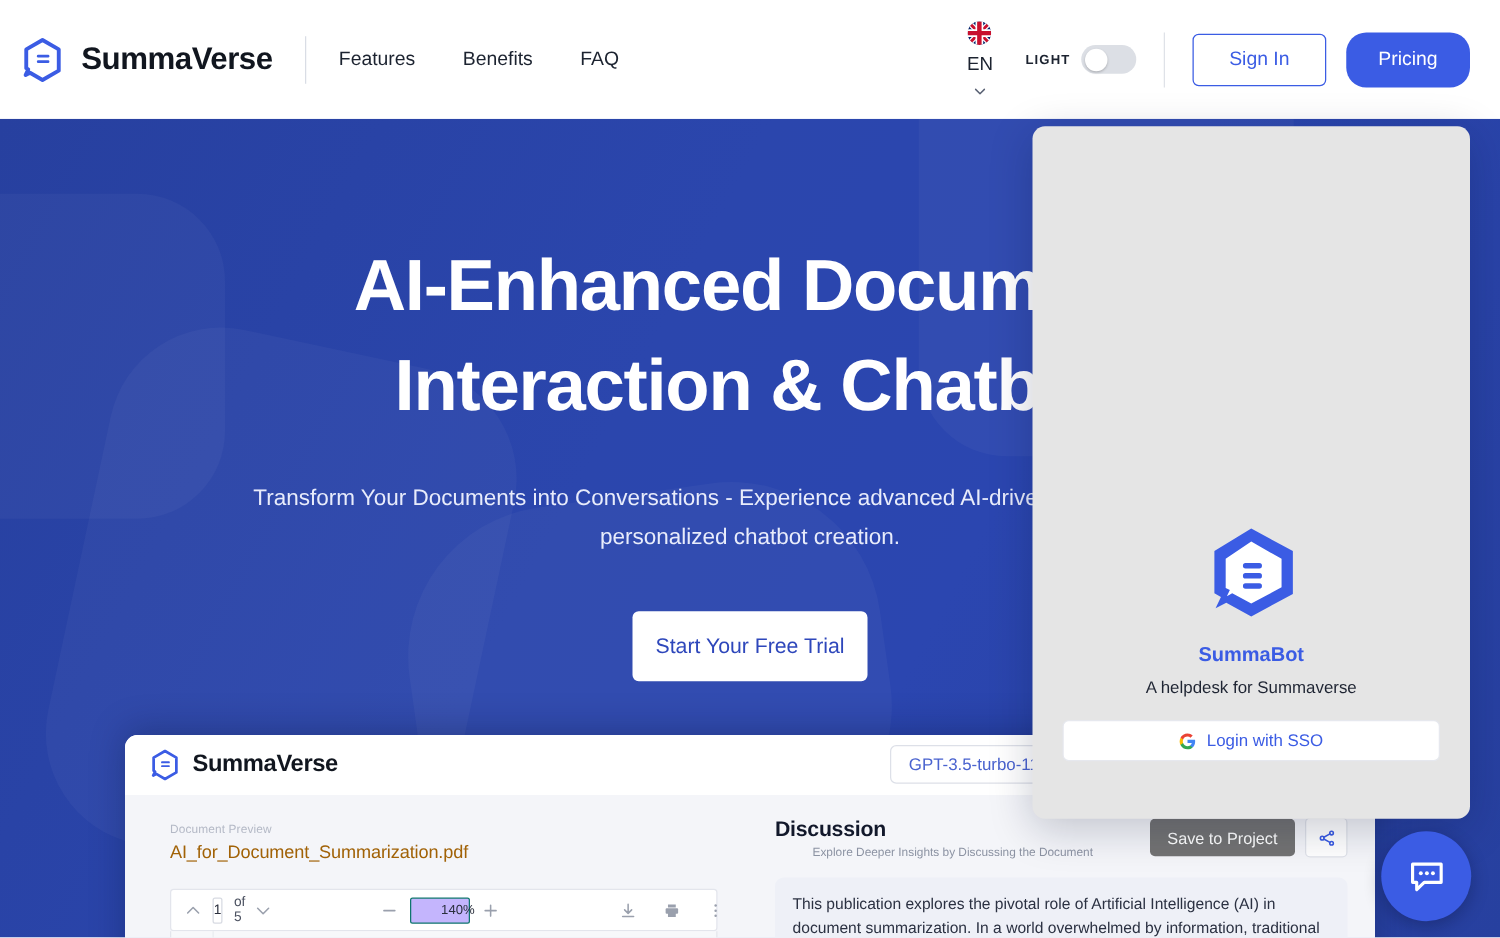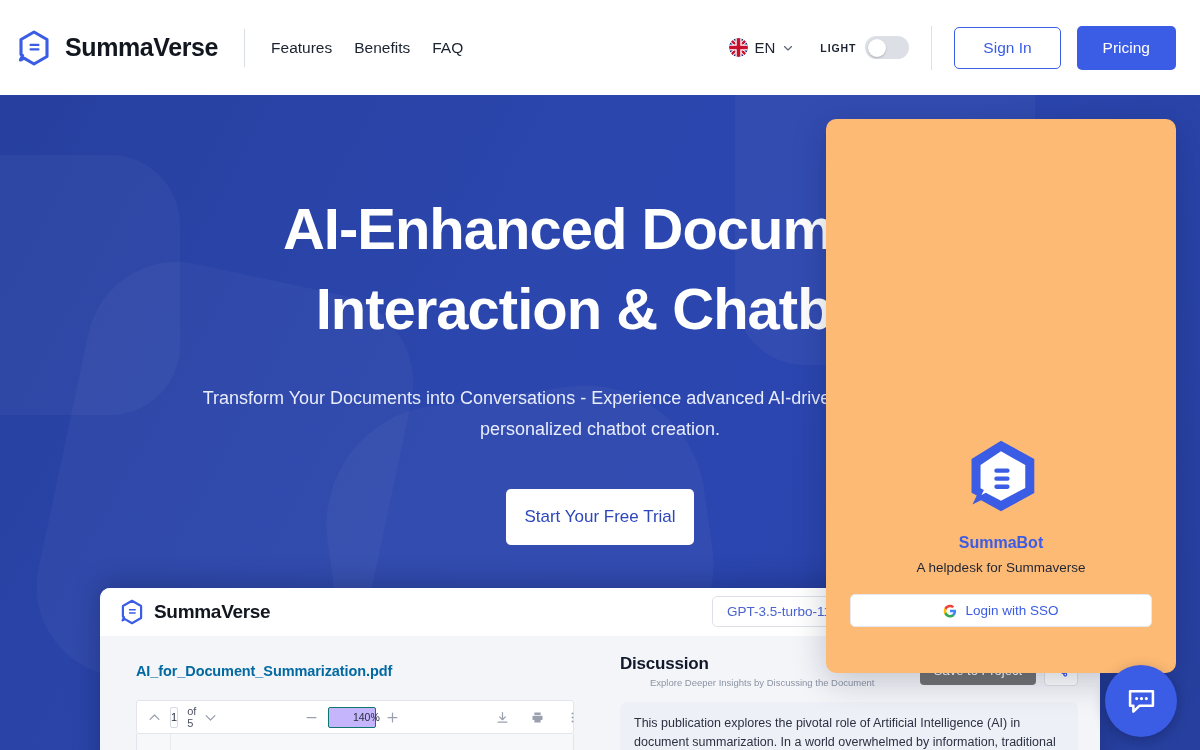--- a/index.html
+++ b/index.html
@@ -18,27 +18,27 @@
     background:#ffffff; display:flex; align-items:center;
     padding:0 24px 0 14px; z-index:40;
   }
   .brand { display:flex; align-items:center; gap:11px; }
   .brand-logo { width:40px; height:40px; display:block; }
   .brand-name {
     font-size:25px; font-weight:700; color:#11161f; letter-spacing:-0.4px;
     white-space:nowrap;
   }
   .vdiv { width:1px; height:38px; background:#d9dde5; margin:0 26px; }
-  .nav { display:flex; align-items:center; gap:22px; }
+  .nav { display:flex; align-items:center; gap:38px; }
   .nav a {
     font-size:15.5px; color:#1c2330; text-decoration:none; white-space:nowrap;
   }
   .hdr-right { margin-left:auto; display:flex; align-items:center; }
   .lang {
-    display:flex; align-items:center; gap:7px; margin-right:26px; cursor:pointer;
+    display:flex; align-items:center; gap:7px; margin-right:26px; cursor:pointer;flex-direction:column;
   }
   .flag { width:19px; height:19px; border-radius:50%; display:block; }
   .lang-code { font-size:15px; color:#1c2330; font-weight:500; }
   .chev { width:12px; height:12px; display:block; color:#5a6274; }
   .themebox { display:flex; align-items:center; gap:9px; margin-right:22px; }
   .theme-label {
     font-size:10.5px; font-weight:700; letter-spacing:0.9px; color:#1c2330;
   }
   .toggle {
     width:44px; height:23px; border-radius:12px; background:#dcdfe5;
@@ -48,21 +48,21 @@
     position:absolute; top:2.5px; left:3px; width:18px; height:18px;
     border-radius:50%; background:#fff; box-shadow:0 1px 2px rgba(0,0,0,.22);
   }
   .hdr-sep { width:1px; height:44px; background:#dfe2e8; margin:0 22px 0 0; }
   .btn-signin {
     height:42px; padding:0 28px; border:1.4px solid #3b5ce4; border-radius:5px;
     background:#fff; color:#3b5ce4; font-size:15.5px; font-family:inherit;
     cursor:pointer; white-space:nowrap;
   }
   .btn-pricing {
-    height:44px; padding:0 26px; border:none; border-radius:5px;
+    height:44px; padding:0 26px; border:none; border-radius:16px;
     background:#3b5ce4; color:#fff; font-size:15.5px; font-family:inherit;
     cursor:pointer; margin-left:16px; white-space:nowrap;
   }
 
   
   .hero {
     position:absolute; top:95px; left:0; width:1200px; height:655px;
     background:linear-gradient(118deg,#27409f 0%,#2b46ad 40%,#2b46b0 62%,#27409f 100%);
     overflow:hidden;
   }
@@ -104,21 +104,21 @@
   .mock-name { font-size:19px; font-weight:700; color:#11161f; letter-spacing:-0.3px; }
   .model-pill {
     position:absolute; left:612px; top:8px; height:31px; padding:0 14px;
     border:1px solid #dde0e8; border-radius:5px; background:#fff;
     display:flex; align-items:center; font-size:13.5px; color:#4a63cf;
     white-space:nowrap;
   }
   .mock-body { display:flex; height:252px; background:#f4f5f9; }
   .mock-left { width:500px; padding:22px 26px 0 36px; }
   .mini-label { font-size:9.5px; color:#b4b9c6; letter-spacing:.1px; }
-  .mini-file { font-size:14.5px; color:#0369a1; font-weight:700; margin-top:5px; letter-spacing:-.1px; }
+  .mini-file { font-size:14.5px; color:#a16207; font-weight:400; margin-top:5px; letter-spacing:-.1px; }
   .pdf-toolbar {
     margin-top:21px; height:34px; border:1px solid #e3e5ec; border-radius:3px;
     background:#fff; display:flex; align-items:center; padding:0 10px; gap:0;
   }
   .tb-ic { width:15px; height:15px; display:block; color:#9aa0ad; }
   .pagebox {
     width:40px; height:21px; border:1px solid #d7dae2; border-radius:2px;
     background:#fff; font-size:11px; color:#2a2f3d; display:flex;
     align-items:center; justify-content:center; margin-left:8px;
   }
@@ -148,22 +148,22 @@
     display:flex; align-items:center; justify-content:center; cursor:pointer;
   }
   .share-ic { width:15px; height:15px; color:#3b5ce4; display:block; }
   .msg-bubble {
     margin-top:14px; background:#eef0f7; border-radius:7px; padding:12px 14px;
     font-size:12.5px; line-height:1.55; color:#2b3142; max-width:460px;
   }
 
   
   .chat-panel {
-    position:absolute; left:826px; top:119px; width:350px; height:554px;
-    background:#fdba74; border-radius:10px;
+    position:absolute; left:826px; top:101px; width:350px; height:554px;
+    background:#e5e5e5; border-radius:10px;
     box-shadow:0 8px 34px rgba(10,16,50,.22); z-index:50;
     display:flex; flex-direction:column;justify-content:flex-end;
   }
   .chat-body {
     flex:1; display:flex; flex-direction:column; align-items:center;
     justify-content:flex-end; padding:0 24px 46px;
   }
   .bot-logo { width:82px; height:78px; display:block; }
   .bot-name { font-size:16px; font-weight:700; color:#3b5ce4; margin-top:19px; }
   .bot-desc { font-size:13.5px; color:#1f2533; margin-top:8px; }
@@ -281,20 +281,21 @@
           </svg>
         </span>
         <span class="mock-name">SummaVerse</span>
       </div>
       <div class="model-pill">GPT-3.5-turbo-1106</div>
     </div>
 
     <div class="mock-body">
 
       <div class="mock-left">
+        <div class="mini-label">Document Preview</div>
         <div class="mini-file">AI_for_Document_Summarization.pdf</div>
 
         <div class="pdf-toolbar">
           <span>
             <svg class="tb-ic" viewBox="0 0 24 24" fill="none" stroke="currentColor" stroke-width="2">
               <path d="M5 15 L12 8 L19 15" stroke-linecap="round" stroke-linejoin="round"></path>
             </svg>
           </span>
           <div class="pagebox">1</div>
           <span class="of-text">of 5</span>

